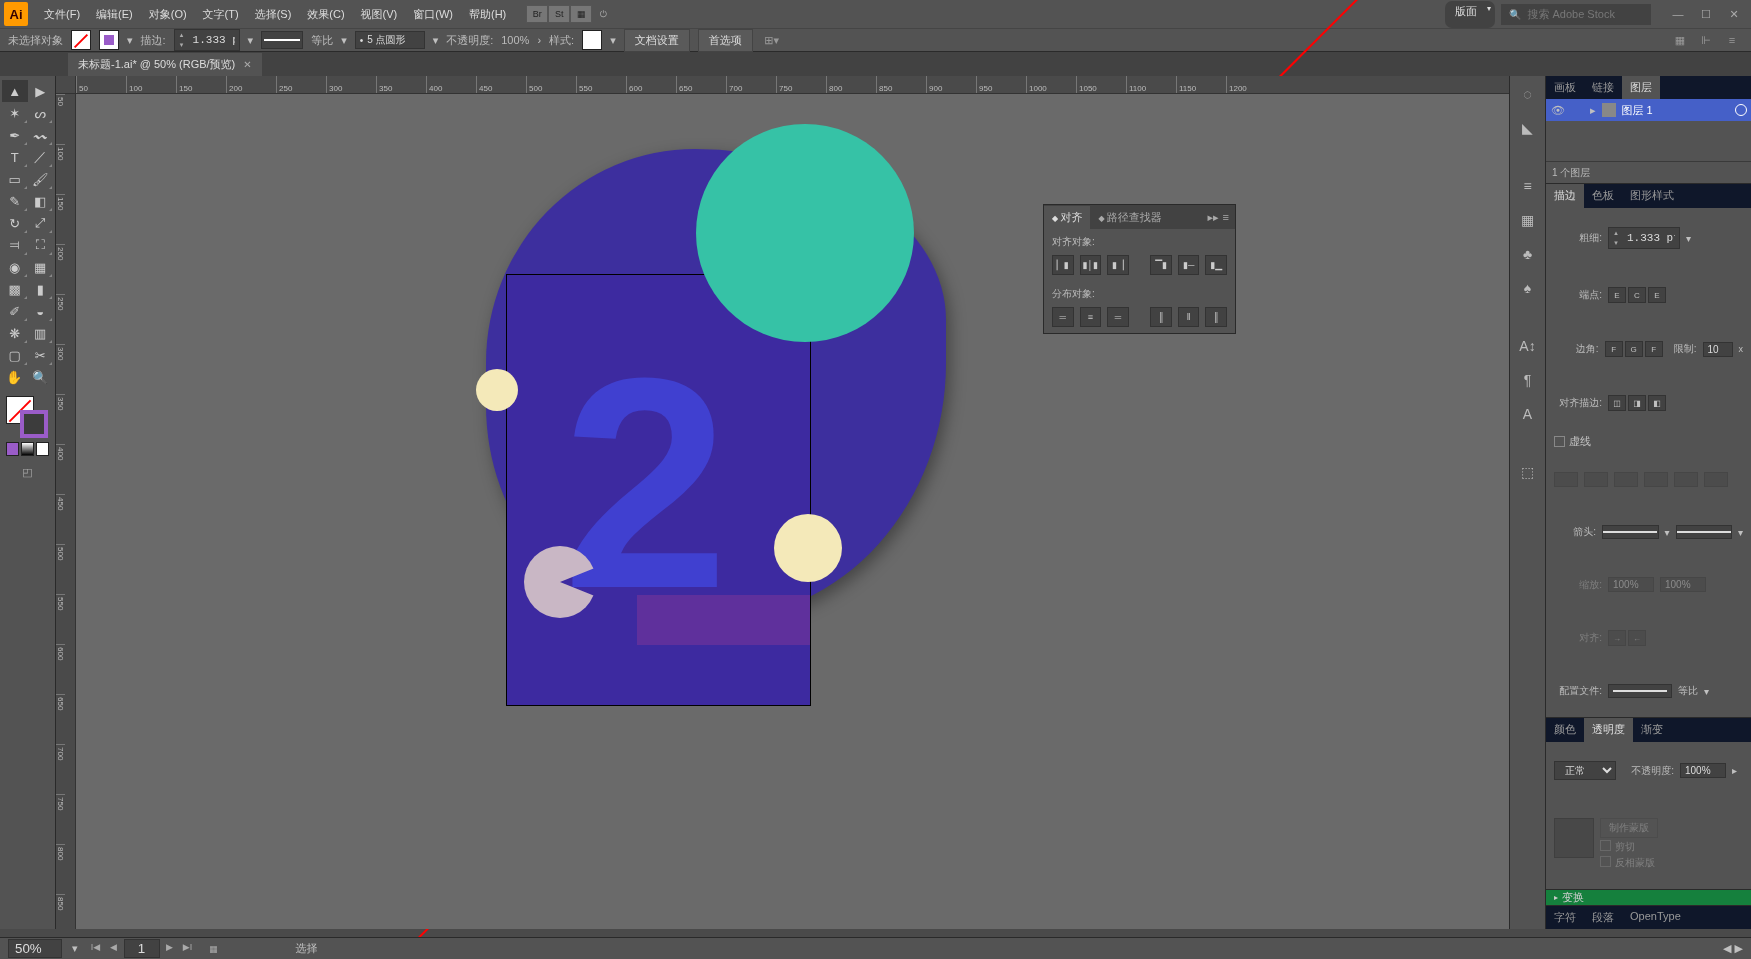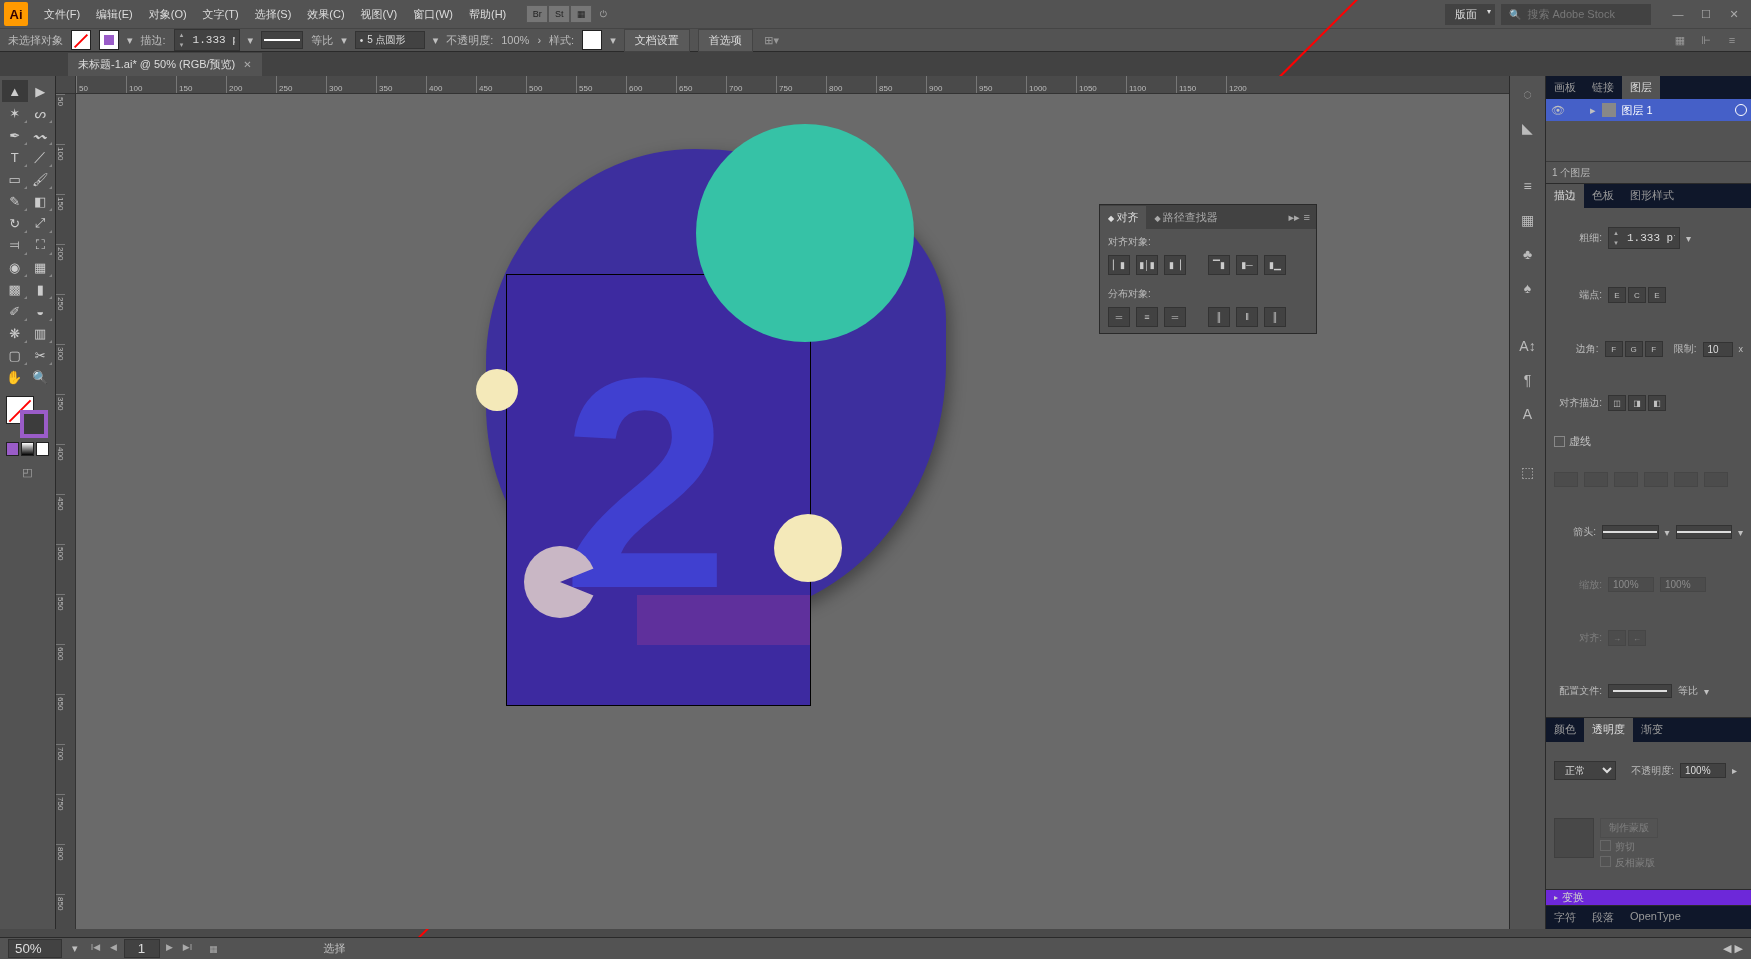--- a/index.html
+++ b/index.html
@@ -4,21 +4,21 @@
 <style>
 * { margin: 0; padding: 0; box-sizing: border-box; font-family: "Microsoft YaHei", Arial, sans-serif; user-select: none; }
 body { background: #4a4a4a; color: #c0c0c0; font-size: 11px; overflow: hidden; width: 1751px; height: 959px; position: relative; }
 
 
 .menubar { height: 28px; background: #535353; display: flex; align-items: center; padding: 0 4px; }
 .app-icon { width: 24px; height: 24px; background: #ff9a00; color: #330000; font-weight: bold; display: flex; align-items: center; justify-content: center; font-size: 13px; border-radius: 2px; margin-right: 8px; }
 .menu-item { padding: 4px 8px; color: #ddd; cursor: pointer; }
 .menubar-right { margin-left: auto; display: flex; align-items: center; gap: 6px; }
 .square-btn { width: 22px; height: 18px; background: #767676; border: 1px solid #555; display: flex; align-items: center; justify-content: center; font-size: 9px; color: #222; }
-.dropdown-btn { background: #424242; padding: 3px 18px 3px 10px; color: #ddd; position: relative; }
+.dropdown-btn { background: #424242; padding: 3px 18px 9px 10px; color: #ddd; position: relative; border-radius: 7px; }
 .dropdown-btn::after { content: "▾"; position: absolute; right: 4px; font-size: 8px; }
 .search-stock { background: #424242; padding: 3px 8px; color: #777; display: flex; align-items: center; gap: 6px; width: 150px; }
 .search-stock::before { content: "🔍"; font-size: 10px; }
 .window-controls { display: flex; gap: 2px; margin-left: 8px; }
 .win-ctrl { width: 26px; height: 18px; display: flex; align-items: center; justify-content: center; color: #aaa; }
 
 
 .controlbar { height: 24px; background: #535353; border-top: 1px solid #454545; border-bottom: 1px solid #2a2a2a; display: flex; align-items: center; padding: 0 8px; gap: 8px; }
 .ctrl-label { color: #bbb; font-size: 11px; }
 .swatch { width: 20px; height: 20px; border: 1px solid #222; position: relative; }
@@ -75,21 +75,21 @@
 .artboard-fill { position: absolute; inset: 0; background: #3d2aa0; overflow: hidden; }
 .big-two { position: absolute; left: 55px; top: 35px; font-size: 300px; color: #4040d0; font-weight: 700; font-family: Arial; }
 .purple-bar { position: absolute; left: 130px; bottom: 60px; width: 260px; height: 50px; background: rgba(160,60,150,0.35); }
 .circle { position: absolute; border-radius: 50%; }
 .teal { background: #36c2a6; left: 620px; top: 30px; width: 218px; height: 218px; }
 .cream1 { background: #f4e9b9; left: 400px; top: 275px; width: 42px; height: 42px; }
 .cream2 { background: #f4e9b9; left: 698px; top: 420px; width: 68px; height: 68px; }
 .pac { background: #c9b7c5; left: 448px; top: 452px; width: 72px; height: 72px; clip-path: polygon(50% 50%, 100% 30%, 100% 0, 0 0, 0 100%, 100% 100%, 100% 70%); }
 
 
-.align-panel { position: absolute; left: 1043px; top: 128px; width: 218px; background: #535353; border: 1px solid #2a2a2a; }
+.align-panel { position: absolute; left: 987px; top: 128px; width: 193px; background: #535353; border: 1px solid #2a2a2a; }
 .panel-tabs { display: flex; background: #424242; height: 24px; align-items: center; }
 .panel-tab { padding: 4px 8px; color: #aaa; font-size: 11px; }
 .panel-tab.active { background: #535353; color: #ddd; }
 .panel-tab::before { content: "◆ "; font-size: 8px; }
 .panel-menu { margin-left: auto; padding: 0 6px; color: #aaa; display: flex; gap: 4px; }
 .panel-section { padding: 6px 8px; }
 .panel-sec-title { font-size: 10px; color: #bbb; margin-bottom: 6px; }
 .icon-row { display: flex; gap: 6px; }
 .align-icon { width: 22px; height: 20px; background: #424242; border: 1px solid #333; display: flex; align-items: center; justify-content: center; font-size: 9px; color: #ccc; }
 
@@ -114,21 +114,21 @@
 .sp-label { width: 48px; text-align: right; color: #bbb; }
 .sp-input { background: #424242; border: 1px solid #333; color: #ddd; padding: 1px 4px; width: 46px; font-size: 10px; }
 .sp-icongroup { display: flex; gap: 2px; }
 .sp-icon { width: 18px; height: 16px; background: #424242; border: 1px solid #333; display: flex; align-items: center; justify-content: center; font-size: 8px; }
 .sp-check { display: flex; align-items: center; gap: 4px; padding: 4px 8px; }
 .sp-checkbox { width: 11px; height: 11px; border: 1px solid #888; }
 .stroke-profile { width: 64px; height: 14px; background: #424242; border: 1px solid #333; display: flex; align-items: center; justify-content: center; }
 .stroke-profile::before { content: ""; width: 54px; height: 2px; background: #ddd; }
 .dimmed { opacity: 0.4; }
 
-.collapse-header { height: 22px; background: #6d28d9; display: flex; align-items: center; padding: 0 8px; font-size: 11px; color: #ccc; border-top: 1px solid #2a2a2a; }
+.collapse-header { height: 22px; background: #15803d; display: flex; align-items: center; padding: 0 8px; font-size: 11px; color: #ccc; border-top: 1px solid #2a2a2a; }
 .collapse-header::before { content: "▸ "; font-size: 8px; margin-right: 4px; }
 
 
 .statusbar { position: absolute; bottom: 0; left: 0; right: 0; height: 22px; background: #535353; border-top: 1px solid #2a2a2a; display: flex; align-items: center; padding: 0 8px; gap: 10px; font-size: 11px; }
 .zoom-field { background: #424242; border: 1px solid #333; padding: 1px 6px; width: 54px; color: #ddd; }
 .nav-arrows { display: flex; gap: 2px; }
 .nav-arrow { width: 16px; height: 16px; display: flex; align-items: center; justify-content: center; font-size: 9px; color: #aaa; }
 </style>
 </head>
 <body>
@@ -533,15 +533,15 @@
   <input class="zoom-field" value="50%" style="">
     <span>▾</span>
   <div class="nav-arrows">
     <div class="nav-arrow">I◀</div>
     <div class="nav-arrow">◀</div>
     <input class="zoom-field" style="width: 36px; text-align: center;" value="1">
     <div class="nav-arrow">▶</div>
     <div class="nav-arrow">▶I</div>
   </div>
   <div class="nav-arrow">▦</div>
-  <span style="margin-left:92px">选择</span>
+  <span style="margin-left:64px">选择</span>
   <span style="margin-left:auto">◀ ▶</span>
 </div>
 
 </body></html>

